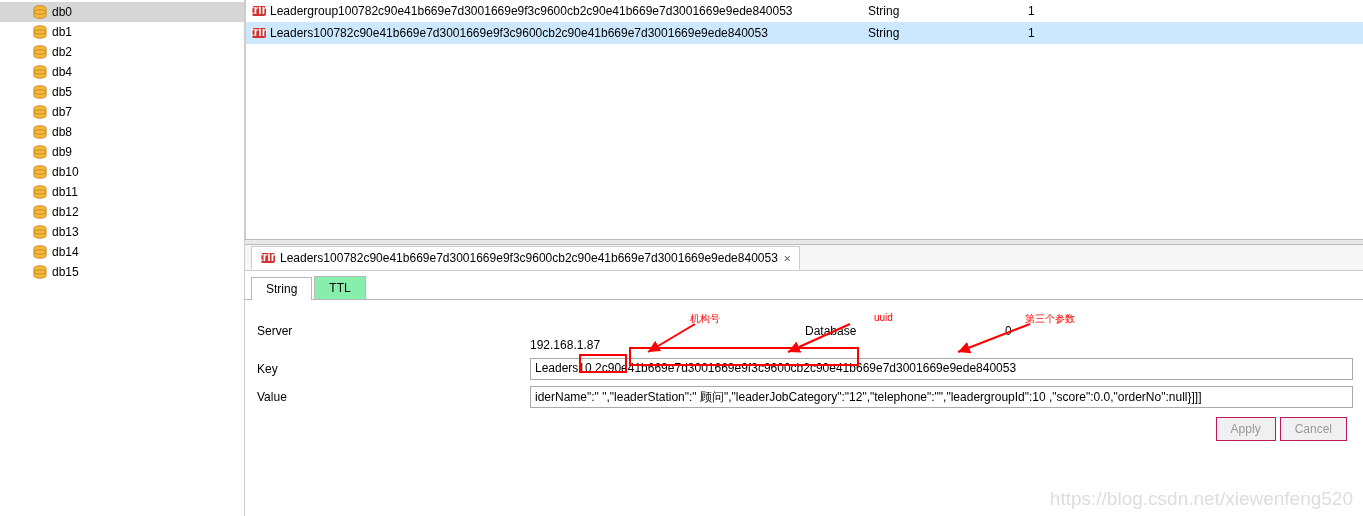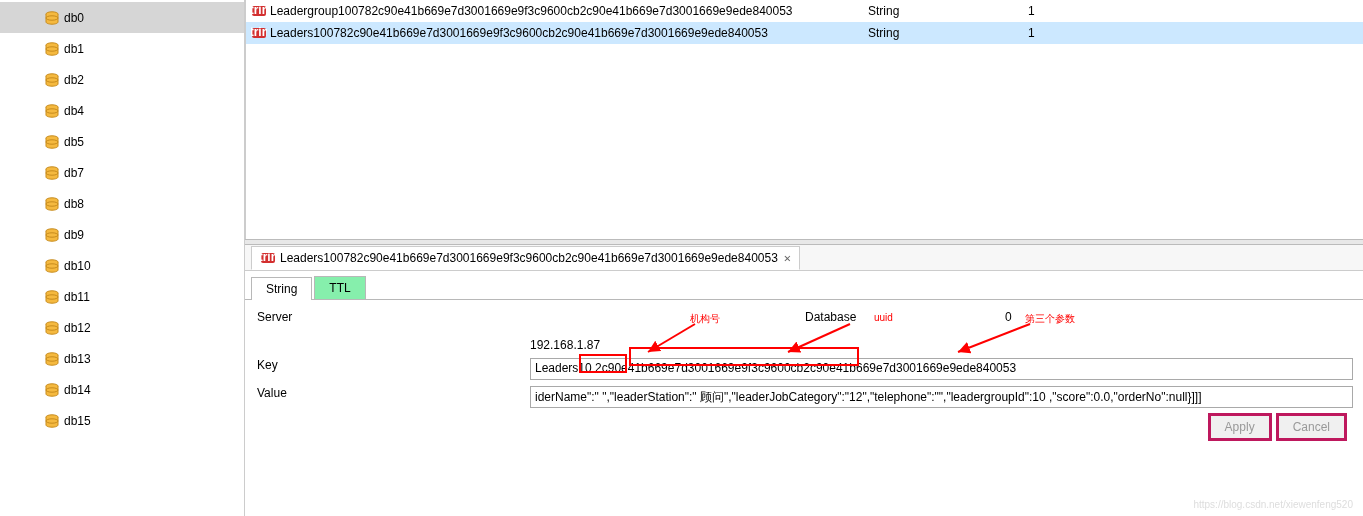--- a/index.html
+++ b/index.html
@@ -1,52 +1,52 @@
 <!DOCTYPE html>
 <html><head>
   <meta charset="utf-8">
   <style>
     * { margin: 0; padding: 0; box-sizing: border-box; font-family: "Microsoft YaHei", Arial, sans-serif; font-size: 12px; }
     body { background: #fff; width: 1363px; height: 516px; overflow: hidden; position: relative; }
     .layout { display: flex; height: 100%; }
     .sidebar { width: 245px; border-right: 1px solid #ccc; overflow-y: auto; padding-top: 2px; }
-    .tree-item { display: flex; align-items: center; padding: 2px 0 2px 44px; cursor: pointer; height: 31px; }
+    .tree-item { display: flex; align-items: center; padding: 2px 0 2px 32px; cursor: pointer; height: 20px; }
     .tree-item.selected { background: #d6d6d6; }
     .tree-icon { width: 16px; height: 16px; margin-right: 4px; flex-shrink: 0; }
     .tree-label { color: #000; }
     .main { flex: 1; display: flex; flex-direction: column; position: relative; }
     .grid { border-left: 1px solid #ccc; background: #fff; height: 239px; overflow: auto; }
     .grid-row { display: flex; align-items: center; height: 22px; cursor: pointer; border-bottom: 1px solid transparent; }
     .grid-row.selected { background: #cce8ff; }
     .cell-icon { width: 22px; display: flex; justify-content: center; padding-left: 4px; }
     .cell-name { flex: 1; padding-left: 2px; overflow: hidden; text-overflow: ellipsis; white-space: nowrap; max-width: 600px; }
     .cell-type { width: 160px; }
     .cell-count { width: 100px; }
     .divider { height: 6px; background: #e8e8e8; border-top: 1px solid #bbb; border-bottom: 1px solid #bbb; cursor: ns-resize; }
     .editor-tab-row { display: flex; align-items: center; height: 26px; padding-left: 6px; border-bottom: 1px solid #ccc; background: #f7f7f7; }
     .editor-tab { display: flex; align-items: center; padding: 3px 8px; background: #fff; border: 1px solid #ccc; border-bottom: 1px solid #fff; margin-bottom: -1px; }
     .editor-tab .tab-icon { width: 16px; height: 16px; margin-right: 4px; }
     .editor-tab .close-x { margin-left: 6px; font-family: monospace; color: #666; }
     .subtab-row { display: flex; padding: 5px 6px 0 6px; border-bottom: 1px solid #b8b8b8; }
     .subtab { padding: 4px 14px; border: 1px solid #b8b8b8; border-bottom: none; margin-right: 2px; background: #86efac; cursor: pointer; }
     .subtab.active { background: #fff; position: relative; top: 1px; }
     .form { padding: 10px 10px 0 10px; position: relative; }
-    .form-row { display: flex; margin-bottom: 6px; }
+    .form-row { display: flex; align-items: center; margin-bottom: 6px; }
     .form-label { width: 275px; padding-left: 2px; }
     .form-value-static { width: 275px; margin-top: 28px; }
     .db-label { width: 200px; }
     .db-val { width: 200px; }
     .input-like { flex: 1; border: 1px solid #a9a9a9; padding: 2px 4px; height: 22px; background: #fff; overflow: hidden; white-space: nowrap; position: relative; }
     .redbox1 { position: absolute; border: 2px solid #ff0000; left: 579px; top: 354px; width: 48px; height: 19px; pointer-events: none; }
     .redbox2 { position: absolute; border: 2px solid #ff0000; left: 629px; top: 347px; width: 230px; height: 19px; pointer-events: none; }
     .anno { position: absolute; color: #ff0000; font-size: 10px; pointer-events: none; }
     .arrow { position: absolute; pointer-events: none; }
     .buttons { position: absolute; right: 16px; bottom: 75px; display: flex; gap: 4px; }
-    .btn { border: 3px solid #be185d; background: #f0f0f0; padding: 4px 14px; color: #999; cursor: pointer; }
-    .watermark { position: absolute; right: 10px; bottom: 6px; color: #ddd; font-size: 10px; pointer-events: none; }
+    .btn { border: 1px solid #be185d; background: #f0f0f0; padding: 4px 14px; color: #999; cursor: pointer; }
+    .watermark { position: absolute; right: 10px; bottom: 6px; color: #ddd; font-size: 19px; pointer-events: none; }
   </style>
 </head>
 <body>
 
 <div class="layout">
   <div class="sidebar">
     <div class="tree-item selected">
       <svg class="tree-icon" viewBox="0 0 16 16">
           <ellipse cx="8" cy="4" rx="6" ry="2.2" fill="#f5b93f" stroke="#c78b1c"></ellipse>
           <path d="M2 4v8c0 1.2 2.7 2.2 6 2.2s6-1 6-2.2V4" fill="#f5b93f" stroke="#c78b1c"></path>

